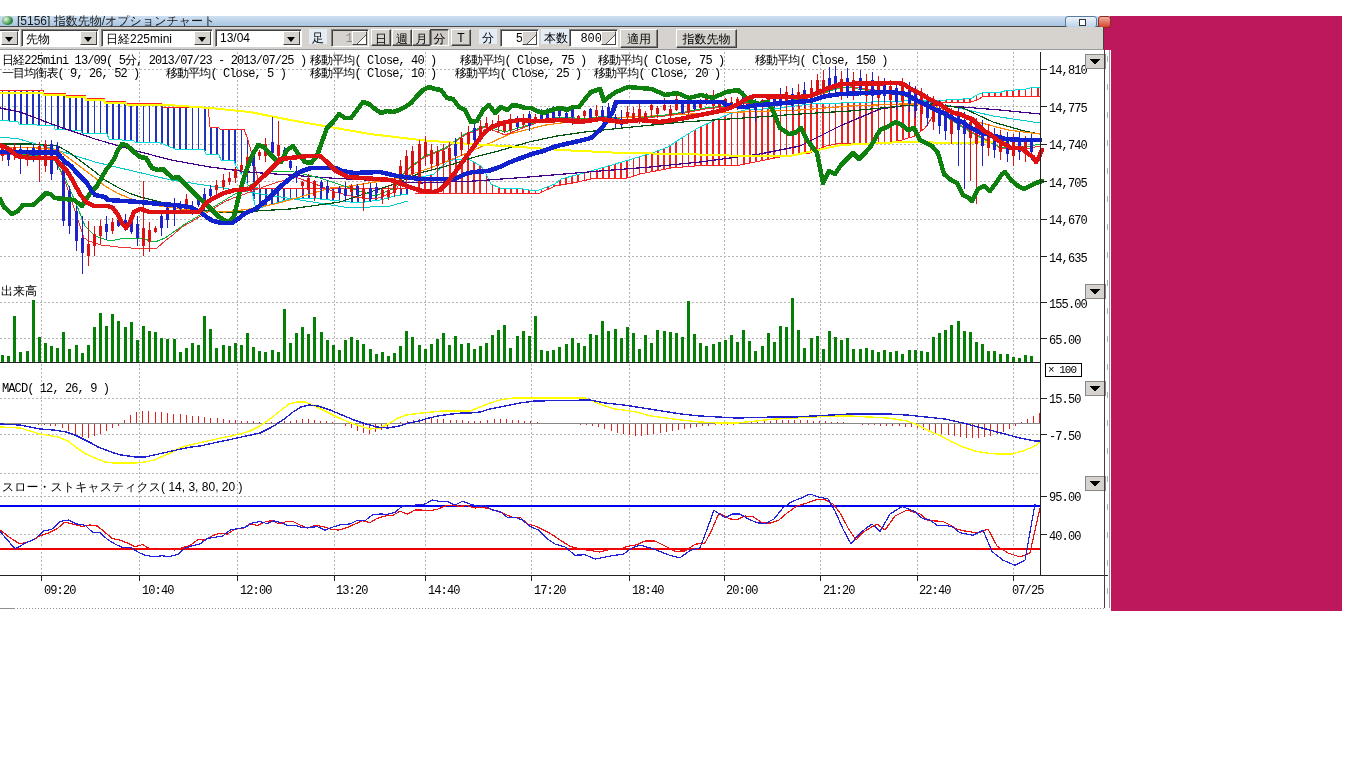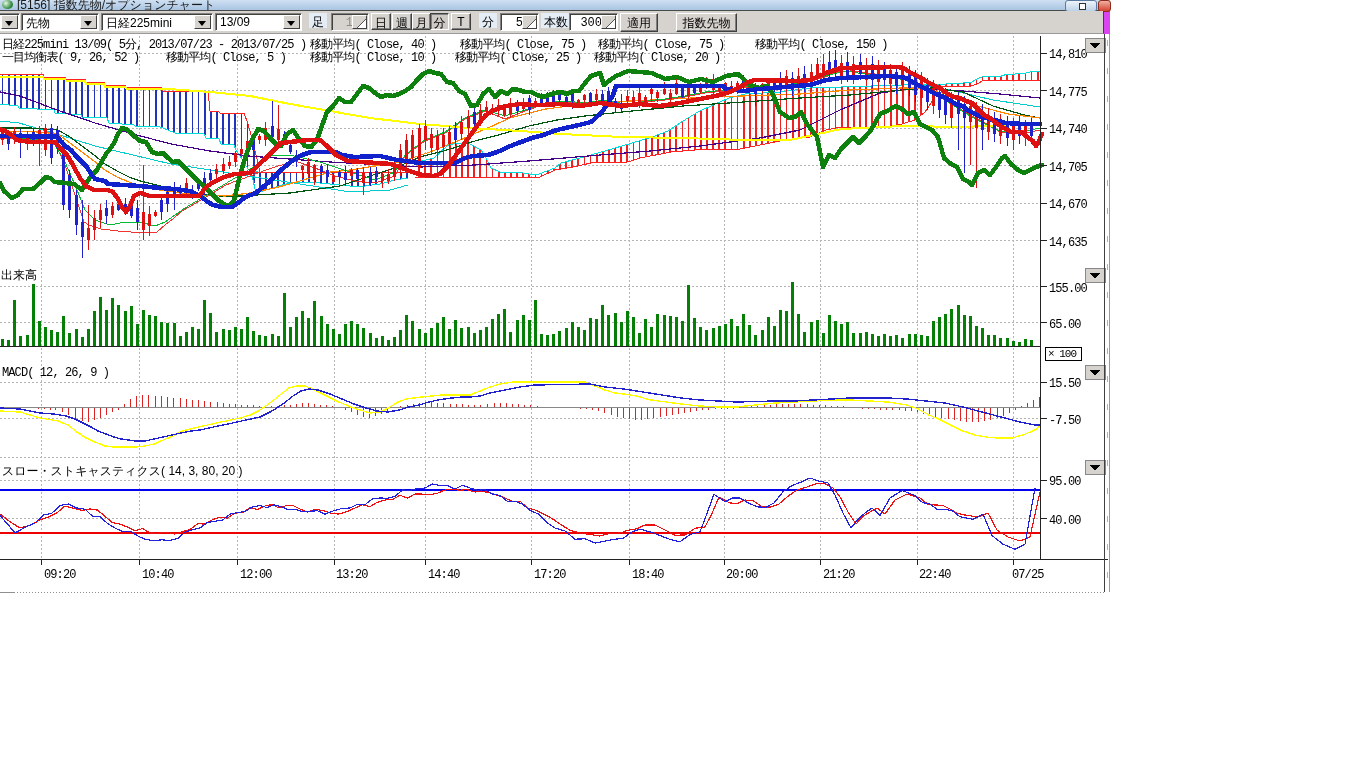--- a/index.html
+++ b/index.html
@@ -1,15 +1,15 @@
 <!DOCTYPE html>
 <html><head><meta charset="utf-8"><style>
 html,body{margin:0;padding:0;background:#fff;width:1366px;height:768px;overflow:hidden;
 font-family:"Liberation Sans",sans-serif;}
-#win{position:absolute;left:0;top:0;width:1110px;height:595px;background:#d946ef;}
+#win{position:absolute;left:0;top:16px;width:1342px;height:595px;background:#be185d;}
 #title{position:absolute;left:0;top:0;width:1110px;height:10px;
 background:linear-gradient(#cfe0f2,#a9c5e2);}
 #sep{position:absolute;left:0;top:10px;width:1110px;height:1px;background:#4a4a4a;}
 #title .txt{position:absolute;left:17px;top:-3px;font-size:12px;color:#1a1a1a;
 font-family:"Liberation Sans",sans-serif;}
 .tbtn{position:absolute;top:0px;height:10px;border:1px solid #5a7aa0;border-radius:3px;}
 #bmin{left:1065px;width:30px;background:linear-gradient(#eef4fb,#bcd2e8);}
 #bmin i{position:absolute;left:13px;top:2px;width:5px;height:5px;border:1px solid #333;background:#fff;}
 #bclose{left:1098px;width:11px;background:linear-gradient(#f0b0a0,#d44330);border-color:#8c2b1e;}
 #toolbar{position:absolute;left:0;top:11px;width:1103px;height:22px;background:#d6d3ce;
@@ -53,41 +53,41 @@
       </div>
   <div class="combo" style="left:21px;width:76px">
         <span class="tx">先物</span>
         <span class="ar"></span>
       </div>
   <div class="combo" style="left:101px;width:110px">
         <span class="tx">日経225mini</span>
         <span class="ar"></span>
       </div>
   <div class="combo" style="left:215px;width:85px">
-        <span class="tx">13/09</span>
+        <span class="tx">13/04</span>
         <span class="ar"></span>
       </div>
   <div class="tlab" style="left:309px">足</div>
   <div class="spin dis" style="left:331px;width:36px">
         <span class="v">1</span>
         <span class="sb"></span>
       </div>
   <div class="tbut" style="left:371px;width:18px">日</div>
   <div class="tbut" style="left:392px;width:18px">週</div>
   <div class="tbut" style="left:412px;width:17px">月</div>
   <div class="tbut prs" style="left:430px;width:17px">分</div>
   <div class="tbut" style="left:451px;width:18px">T</div>
   <div class="tlab" style="left:479px">分</div>
   <div class="spin" style="left:500px;width:37px">
         <span class="v">5</span>
         <span class="sb"></span>
       </div>
   <div class="tlab" style="left:541px">本数</div>
   <div class="spin" style="left:569px;width:47px">
-        <span class="v">300</span>
+        <span class="v">800</span>
         <span class="sb"></span>
       </div>
   <div class="tbut" style="left:620px;width:36px;height:16px">適用</div>
   <div class="tbut" style="left:676px;width:59px;height:16px">指数先物</div>
 </div>
 <svg width="1111" height="561" viewBox="0 34 1111 561" style="position:absolute;left:0;top:34px" shape-rendering="crispEdges" text-rendering="optimizeSpeed">
 <rect x="0" y="34" width="1111" height="561" fill="#ffffff"></rect>
 <line x1="41.5" y1="36" x2="41.5" y2="559.5" stroke="#b4b4b4" stroke-width="1" stroke-dasharray="2,2"></line>
 <line x1="139.5" y1="36" x2="139.5" y2="559.5" stroke="#b4b4b4" stroke-width="1" stroke-dasharray="2,2"></line>
 <line x1="237.5" y1="36" x2="237.5" y2="559.5" stroke="#b4b4b4" stroke-width="1" stroke-dasharray="2,2"></line>

